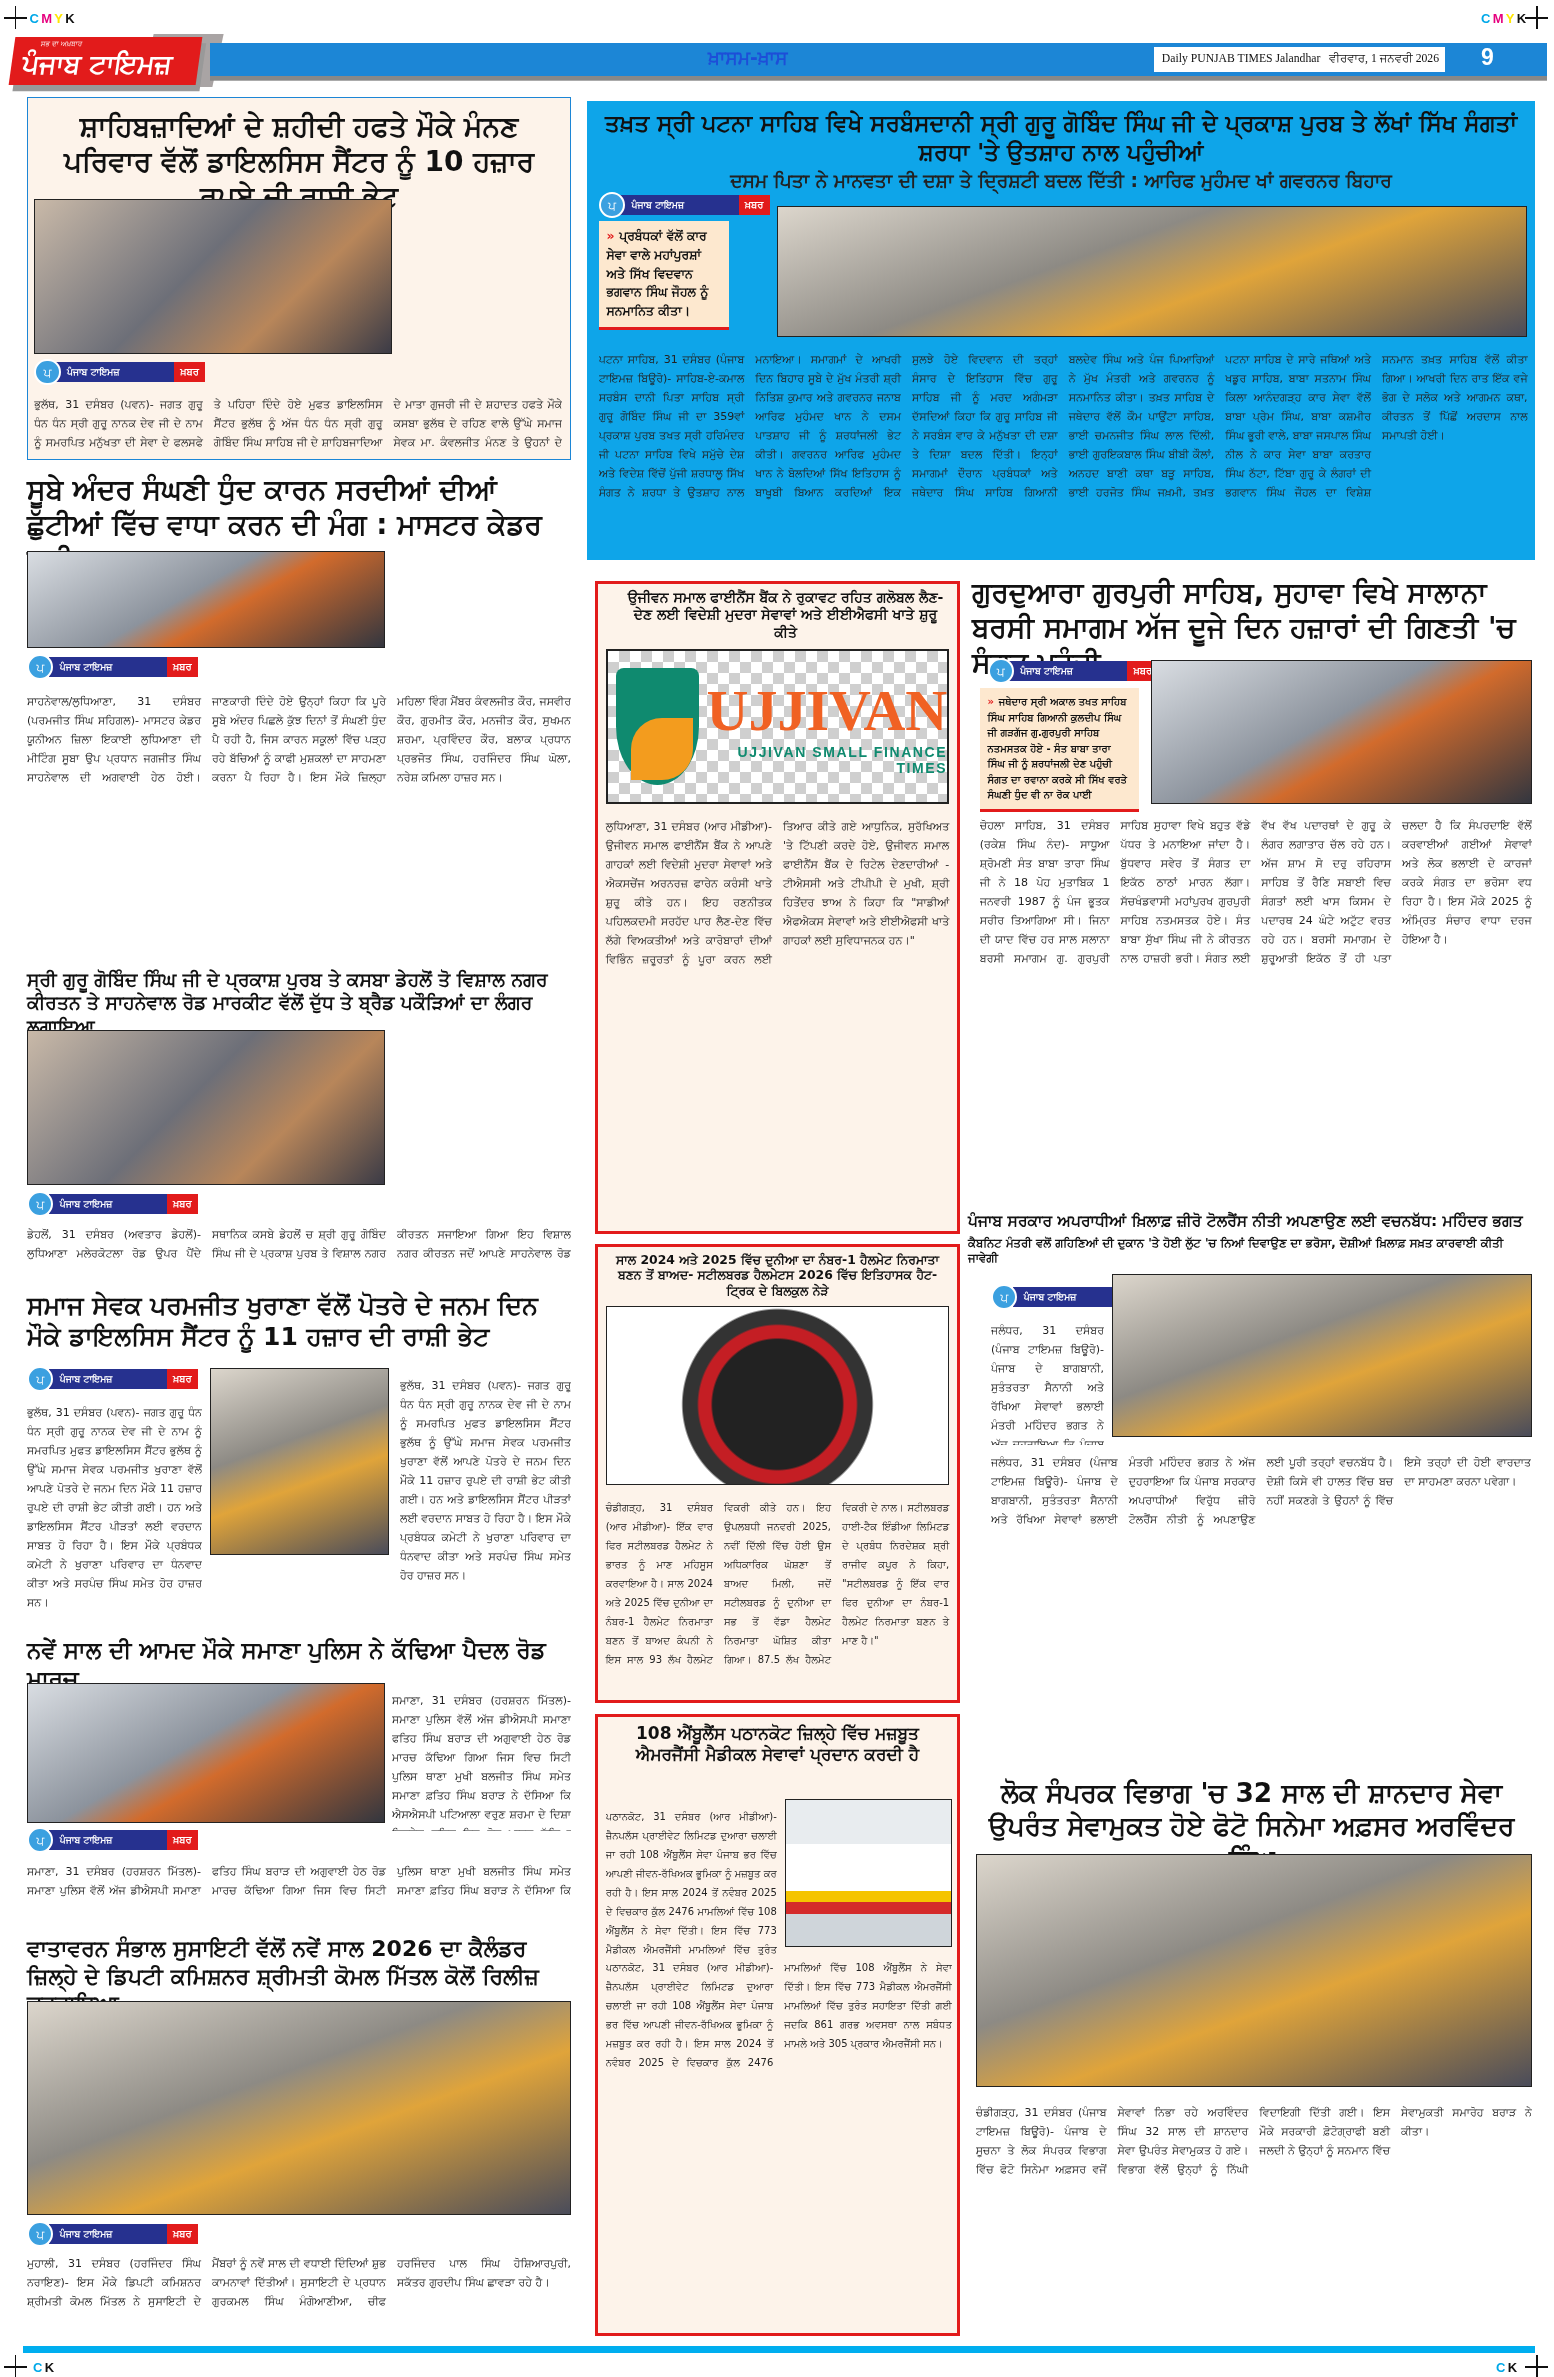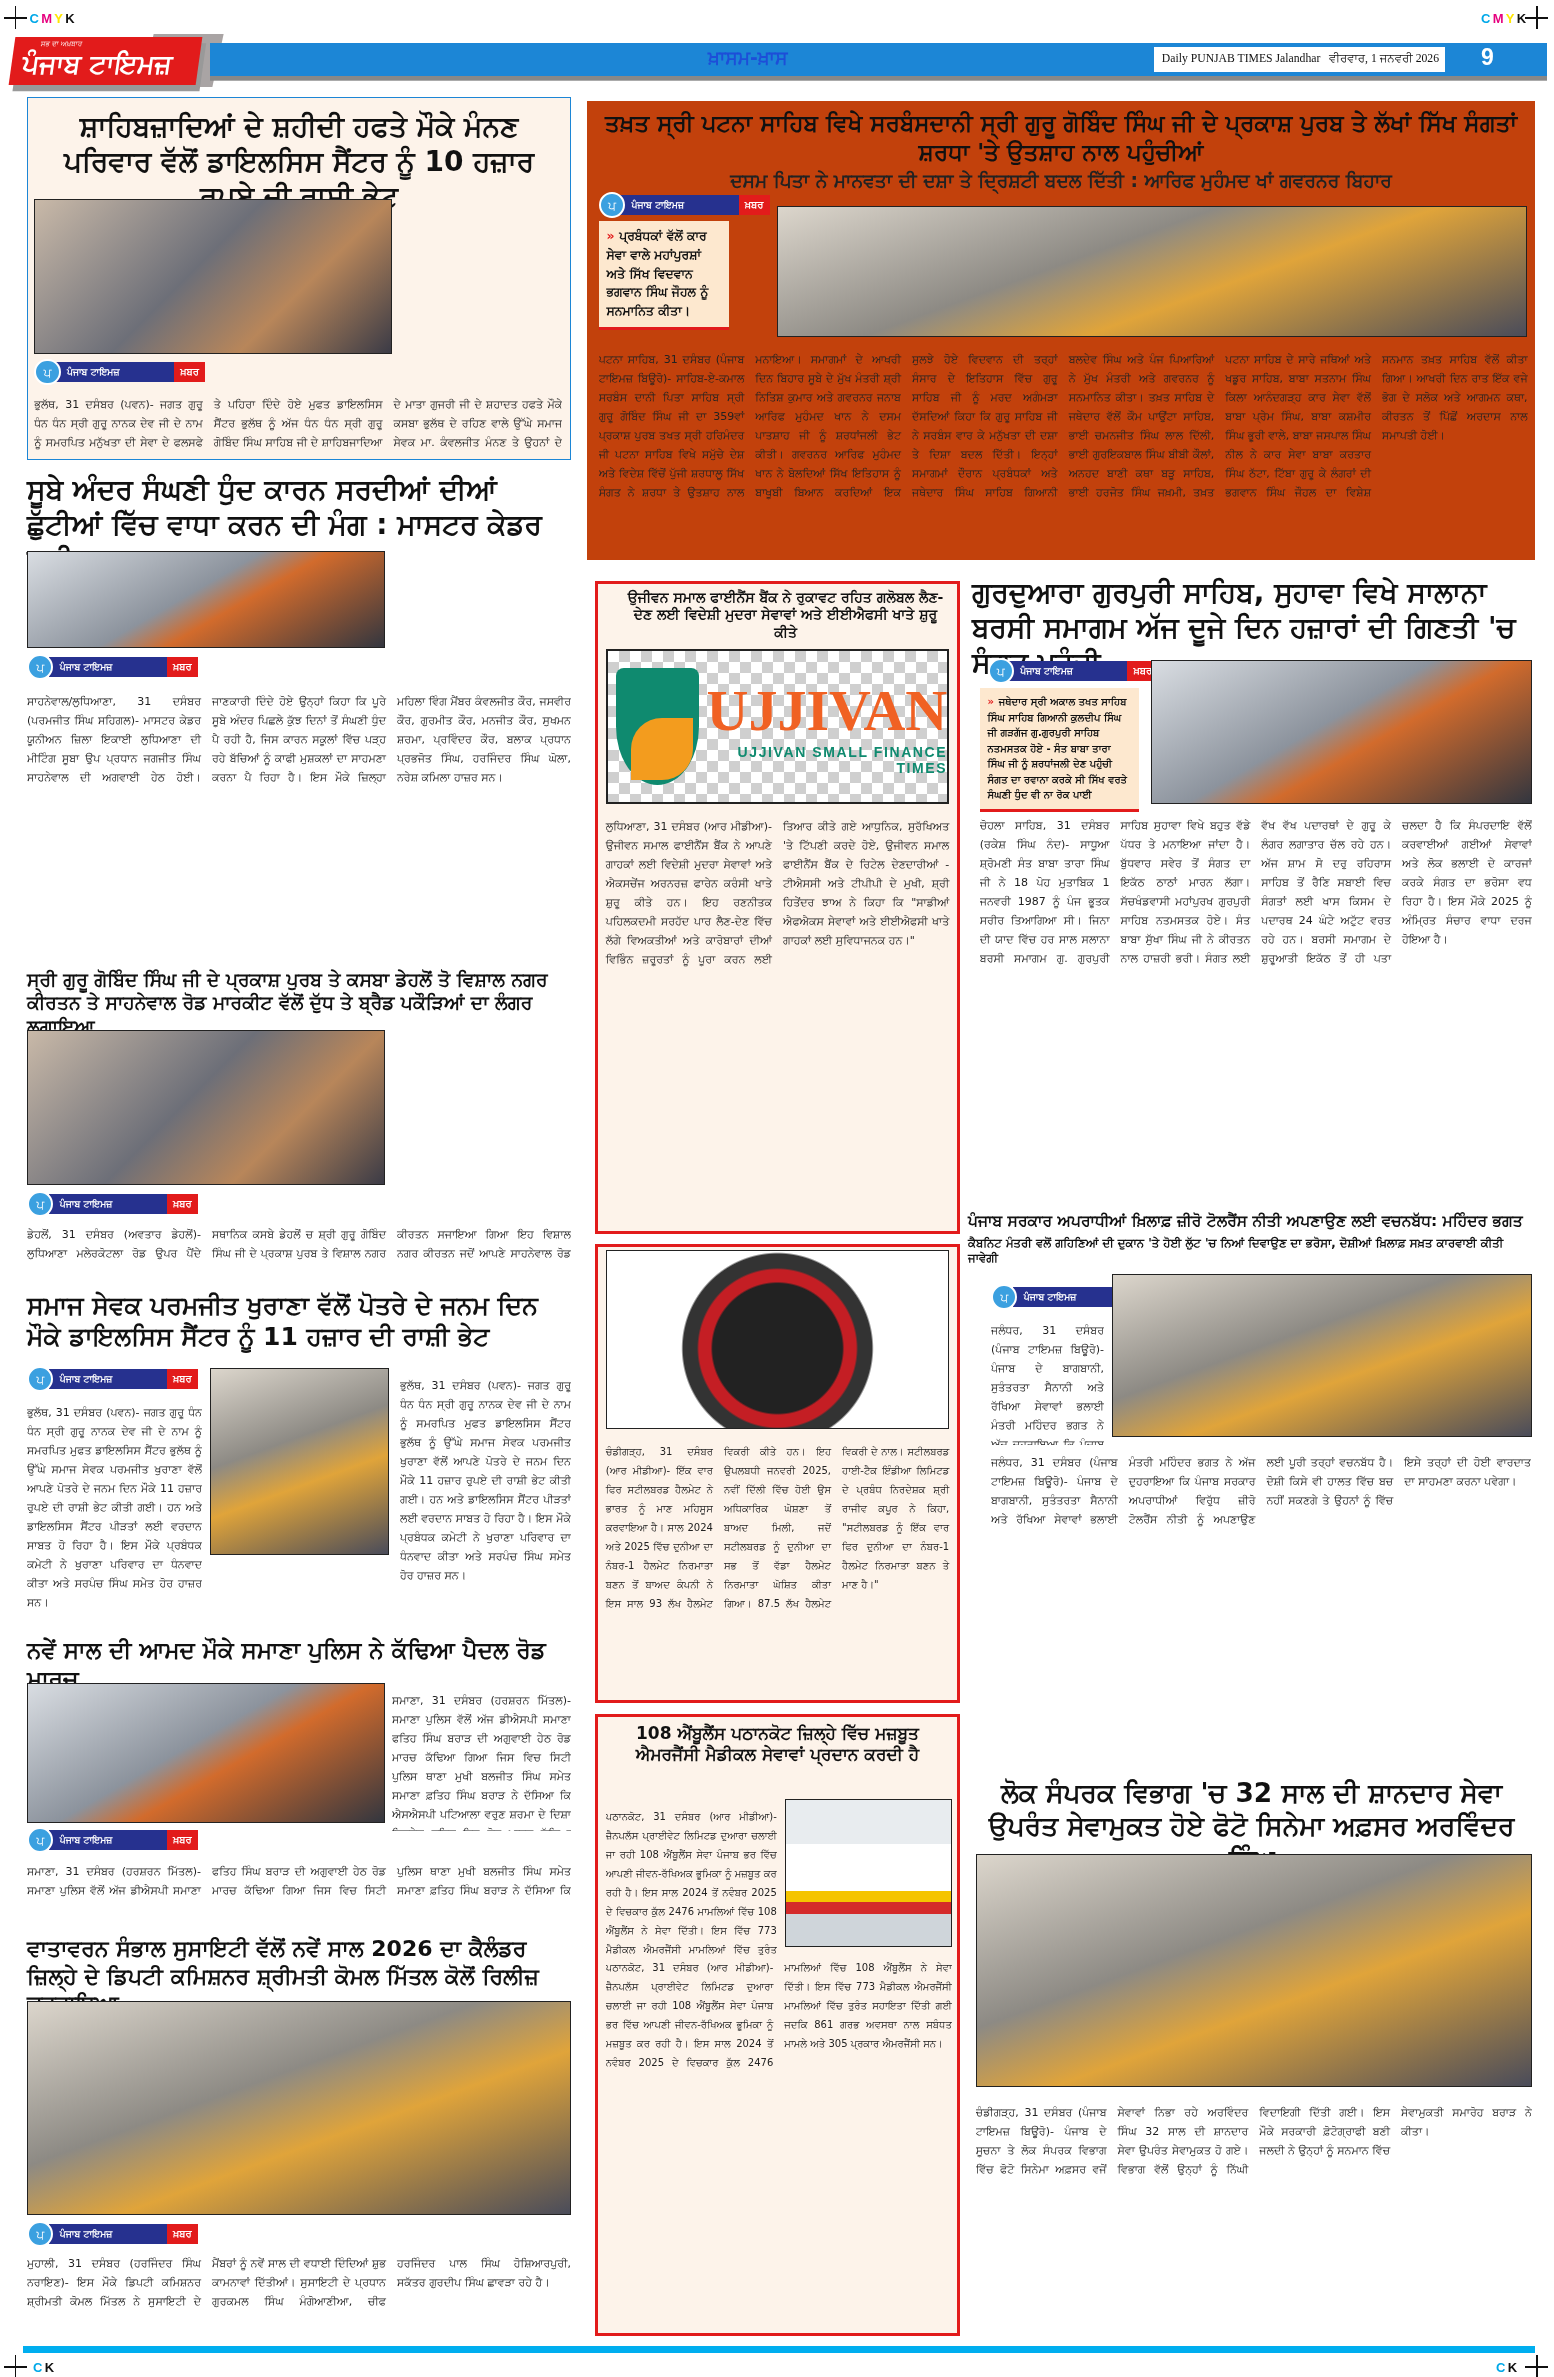--- a/index.html
+++ b/index.html
@@ -11,21 +11,21 @@
 .crosshair:before{content:"";position:absolute;left:0;top:11px;width:23px;height:1.6px;background:#111;}
 .crosshair:after{content:"";position:absolute;left:11px;top:0;width:1.6px;height:23px;background:#111;}
 .masthead-logo{left:11.7px;top:37px;width:187px;height:48px;background:#e21b1b;color:#fff;font-weight:bold;font-size:26.4px;padding:11px 11px;transform:skewX(-8deg);box-shadow:4.7px 6.2px 0 #999;}
 .masthead-logo small{position:absolute;top:3.1px;left:26.4px;font-size:7px;font-weight:normal;}
 .masthead-grey{left:148px;top:34px;width:70px;height:53px;background:#a9a4a4;transform:skewX(-12deg);}
 .masthead-bar{left:210px;top:43px;width:1337px;height:33px;background:#1c86d6;box-shadow:0 4.7px 0 #888;}
 .section-title{left:692px;top:47px;color:#1d4ed8;font-size:18.7px;font-weight:bold;margin-left:16px;}
 .dateline{left:1154px;top:47px;width:291px;height:25px;background:#fff;font-family:"Liberation Serif",serif;font-size:11.7px;padding:4.7px 7.8px;white-space:nowrap;}
 .page-no{left:1481px;top:44px;color:#fff;font-size:23px;font-weight:bold;font-family:"Liberation Sans",sans-serif;}
 .box-blue{border:1.6px solid #1c86d6;background:#fdf3ea;}
-.box-grey{background:#c2410c;}
+.box-grey{background:#0ea5e9;}
 .box-red{border:3.1px solid #e21b1b;background:#fdf3ea;}
 .headline{font-weight:bold;text-align:center;color:#111;line-height:1.25;}
 .h-lg{font-size:28px;}.h-md{font-size:23px;}.h-sm{font-size:18.7px;}.h-xs{font-size:14px;}
 .body-text{font-size:11px;line-height:19px;color:#222;text-align:justify;column-gap:11px;margin-top:8px;}
 .photo{background:linear-gradient(135deg,#c9b9a8,#6d6f78 45%,#b8865a 70%,#3b3b46);border:1.6px solid #222;}
 .photo.alt{background:linear-gradient(160deg,#dcd6cc,#8d8a84 40%,#e0a43a 60%,#4a4c5a);}
 .photo.cold{background:linear-gradient(150deg,#d9dde2,#8c939d 45%,#d26b2c 58%,#33363f);}
 .badge{display:flex;height:22px;align-items:center;width:171px;}
 .badge .logo{width:26.4px;height:26.4px;border-radius:50%;background:#3ba0e0;border:2.3px solid #fff;color:#fff;font-size:12.4px;display:flex;align-items:center;justify-content:center;margin-right:-4.7px;z-index:1;}
 .badge .name{background:#26318f;color:#fff;font-size:9.3px;font-weight:bold;height:20px;line-height:20px;padding:0 9.3px 0 11px;flex:1;}
@@ -142,20 +142,21 @@
     <span class="logo">ਪ</span>
     <span class="name">ਪੰਜਾਬ ਟਾਇਮਜ਼</span>
     <span class="tag">ਖ਼ਬਰ</span>
   </div>
   <div class="abs photo alt" style="left:183px;top:78px;width:179px;height:187px;"></div>
   <div class="abs body-text" style="left:0;top:105px;width:175px;height:218px;overflow:hidden;">ਭੁਲੱਥ, 31 ਦਸੰਬਰ (ਪਵਨ)- ਜਗਤ ਗੁਰੂ ਧੰਨ ਧੰਨ ਸ੍ਰੀ ਗੁਰੂ ਨਾਨਕ ਦੇਵ ਜੀ ਦੇ ਨਾਮ ਨੂੰ ਸਮਰਪਿਤ ਮੁਫਤ ਡਾਇਲਸਿਸ ਸੈਂਟਰ ਭੁਲੱਥ ਨੂੰ ਉੱਘੇ ਸਮਾਜ ਸੇਵਕ ਪਰਮਜੀਤ ਖੁਰਾਣਾ ਵੱਲੋਂ ਆਪਣੇ ਪੋਤਰੇ ਦੇ ਜਨਮ ਦਿਨ ਮੌਕੇ 11 ਹਜ਼ਾਰ ਰੁਪਏ ਦੀ ਰਾਸ਼ੀ ਭੇਟ ਕੀਤੀ ਗਈ। ਹਨ ਅਤੇ ਡਾਇਲਸਿਸ ਸੈਂਟਰ ਪੀੜਤਾਂ ਲਈ ਵਰਦਾਨ ਸਾਬਤ ਹੋ ਰਿਹਾ ਹੈ। ਇਸ ਮੌਕੇ ਪ੍ਰਬੰਧਕ ਕਮੇਟੀ ਨੇ ਖੁਰਾਣਾ ਪਰਿਵਾਰ ਦਾ ਧੰਨਵਾਦ ਕੀਤਾ ਅਤੇ ਸਰਪੰਚ ਸਿੰਘ ਸਮੇਤ ਹੋਰ ਹਾਜ਼ਰ ਸਨ।</div>
   <div class="abs body-text" style="left:373px;top:78px;width:171px;height:256px;overflow:hidden;">ਭੁਲੱਥ, 31 ਦਸੰਬਰ (ਪਵਨ)- ਜਗਤ ਗੁਰੂ ਧੰਨ ਧੰਨ ਸ੍ਰੀ ਗੁਰੂ ਨਾਨਕ ਦੇਵ ਜੀ ਦੇ ਨਾਮ ਨੂੰ ਸਮਰਪਿਤ ਮੁਫਤ ਡਾਇਲਸਿਸ ਸੈਂਟਰ ਭੁਲੱਥ ਨੂੰ ਉੱਘੇ ਸਮਾਜ ਸੇਵਕ ਪਰਮਜੀਤ ਖੁਰਾਣਾ ਵੱਲੋਂ ਆਪਣੇ ਪੋਤਰੇ ਦੇ ਜਨਮ ਦਿਨ ਮੌਕੇ 11 ਹਜ਼ਾਰ ਰੁਪਏ ਦੀ ਰਾਸ਼ੀ ਭੇਟ ਕੀਤੀ ਗਈ। ਹਨ ਅਤੇ ਡਾਇਲਸਿਸ ਸੈਂਟਰ ਪੀੜਤਾਂ ਲਈ ਵਰਦਾਨ ਸਾਬਤ ਹੋ ਰਿਹਾ ਹੈ। ਇਸ ਮੌਕੇ ਪ੍ਰਬੰਧਕ ਕਮੇਟੀ ਨੇ ਖੁਰਾਣਾ ਪਰਿਵਾਰ ਦਾ ਧੰਨਵਾਦ ਕੀਤਾ ਅਤੇ ਸਰਪੰਚ ਸਿੰਘ ਸਮੇਤ ਹੋਰ ਹਾਜ਼ਰ ਸਨ।</div>
 </div>
 
 <div class="abs box-red" style="left:595px;top:1244px;width:365px;height:459px;">
+  <div class="headline h-xs" style="padding:4.7px 6.2px;font-size:12.4px;">ਸਾਲ 2024 ਅਤੇ 2025 ਵਿੱਚ ਦੁਨੀਆ ਦਾ ਨੰਬਰ-1 ਹੈਲਮੇਟ ਨਿਰਮਾਤਾ ਬਣਨ ਤੋਂ ਬਾਅਦ- ਸਟੀਲਬਰਡ ਹੈਲਮੇਟਸ 2026 ਵਿੱਚ ਇਤਿਹਾਸਕ ਹੈਟ-ਟ੍ਰਿਕ ਦੇ ਬਿਲਕੁਲ ਨੇੜੇ</div>
   <div class="helmet" style="margin:3.1px 7.8px;height:179px;"></div>
   <div class="body-text" style="padding:4.7px 7.8px;height:222px;columns:3;overflow:hidden;font-size:10px;">ਚੰਡੀਗੜ੍ਹ, 31 ਦਸੰਬਰ (ਆਰ ਮੀਡੀਆ)- ਇੱਕ ਵਾਰ ਫਿਰ ਸਟੀਲਬਰਡ ਹੈਲਮੇਟ ਨੇ ਭਾਰਤ ਨੂੰ ਮਾਣ ਮਹਿਸੂਸ ਕਰਵਾਇਆ ਹੈ। ਸਾਲ 2024 ਅਤੇ 2025 ਵਿੱਚ ਦੁਨੀਆ ਦਾ ਨੰਬਰ-1 ਹੈਲਮੇਟ ਨਿਰਮਾਤਾ ਬਣਨ ਤੋਂ ਬਾਅਦ ਕੰਪਨੀ ਨੇ ਇਸ ਸਾਲ 93 ਲੱਖ ਹੈਲਮੇਟ ਵਿਕਰੀ ਕੀਤੇ ਹਨ। ਇਹ ਉਪਲਬਧੀ ਜਨਵਰੀ 2025, ਨਵੀਂ ਦਿੱਲੀ ਵਿੱਚ ਹੋਈ ਉਸ ਅਧਿਕਾਰਿਕ ਘੋਸ਼ਣਾ ਤੋਂ ਬਾਅਦ ਮਿਲੀ, ਜਦੋਂ ਸਟੀਲਬਰਡ ਨੂੰ ਦੁਨੀਆ ਦਾ ਸਭ ਤੋਂ ਵੱਡਾ ਹੈਲਮੇਟ ਨਿਰਮਾਤਾ ਘੋਸ਼ਿਤ ਕੀਤਾ ਗਿਆ। 87.5 ਲੱਖ ਹੈਲਮੇਟ ਵਿਕਰੀ ਦੇ ਨਾਲ। ਸਟੀਲਬਰਡ ਹਾਈ-ਟੈਕ ਇੰਡੀਆ ਲਿਮਿਟਡ ਦੇ ਪ੍ਰਬੰਧ ਨਿਰਦੇਸ਼ਕ ਸ਼੍ਰੀ ਰਾਜੀਵ ਕਪੂਰ ਨੇ ਕਿਹਾ, "ਸਟੀਲਬਰਡ ਨੂੰ ਇੱਕ ਵਾਰ ਫਿਰ ਦੁਨੀਆ ਦਾ ਨੰਬਰ-1 ਹੈਲਮੇਟ ਨਿਰਮਾਤਾ ਬਣਨ ਤੇ ਮਾਣ ਹੈ।"</div>
 </div>
 
 <div class="abs" style="left:968px;top:1212px;width:567px;height:560px;">
   <div class="headline h-xs" style="text-align:left;font-size:15.5px;">ਪੰਜਾਬ ਸਰਕਾਰ ਅਪਰਾਧੀਆਂ ਖ਼ਿਲਾਫ਼ ਜ਼ੀਰੋ ਟੋਲਰੈਂਸ ਨੀਤੀ ਅਪਣਾਉਣ ਲਈ ਵਚਨਬੱਧ: ਮਹਿੰਦਰ ਭਗਤ</div>
   <div class="headline" style="text-align:left;font-size:11.7px;padding-top:4.7px;">ਕੈਬਨਿਟ ਮੰਤਰੀ ਵਲੋਂ ਗਹਿਣਿਆਂ ਦੀ ਦੁਕਾਨ 'ਤੇ ਹੋਈ ਲੁੱਟ 'ਚ ਨਿਆਂ ਦਿਵਾਉਣ ਦਾ ਭਰੋਸਾ, ਦੋਸ਼ੀਆਂ ਖ਼ਿਲਾਫ਼ ਸਖ਼ਤ ਕਾਰਵਾਈ ਕੀਤੀ ਜਾਵੇਗੀ</div>
   <div class="abs badge" style="left:23px;top:74px;">
     <span class="logo">ਪ</span>
     <span class="name">ਪੰਜਾਬ ਟਾਇਮਜ਼</span>

